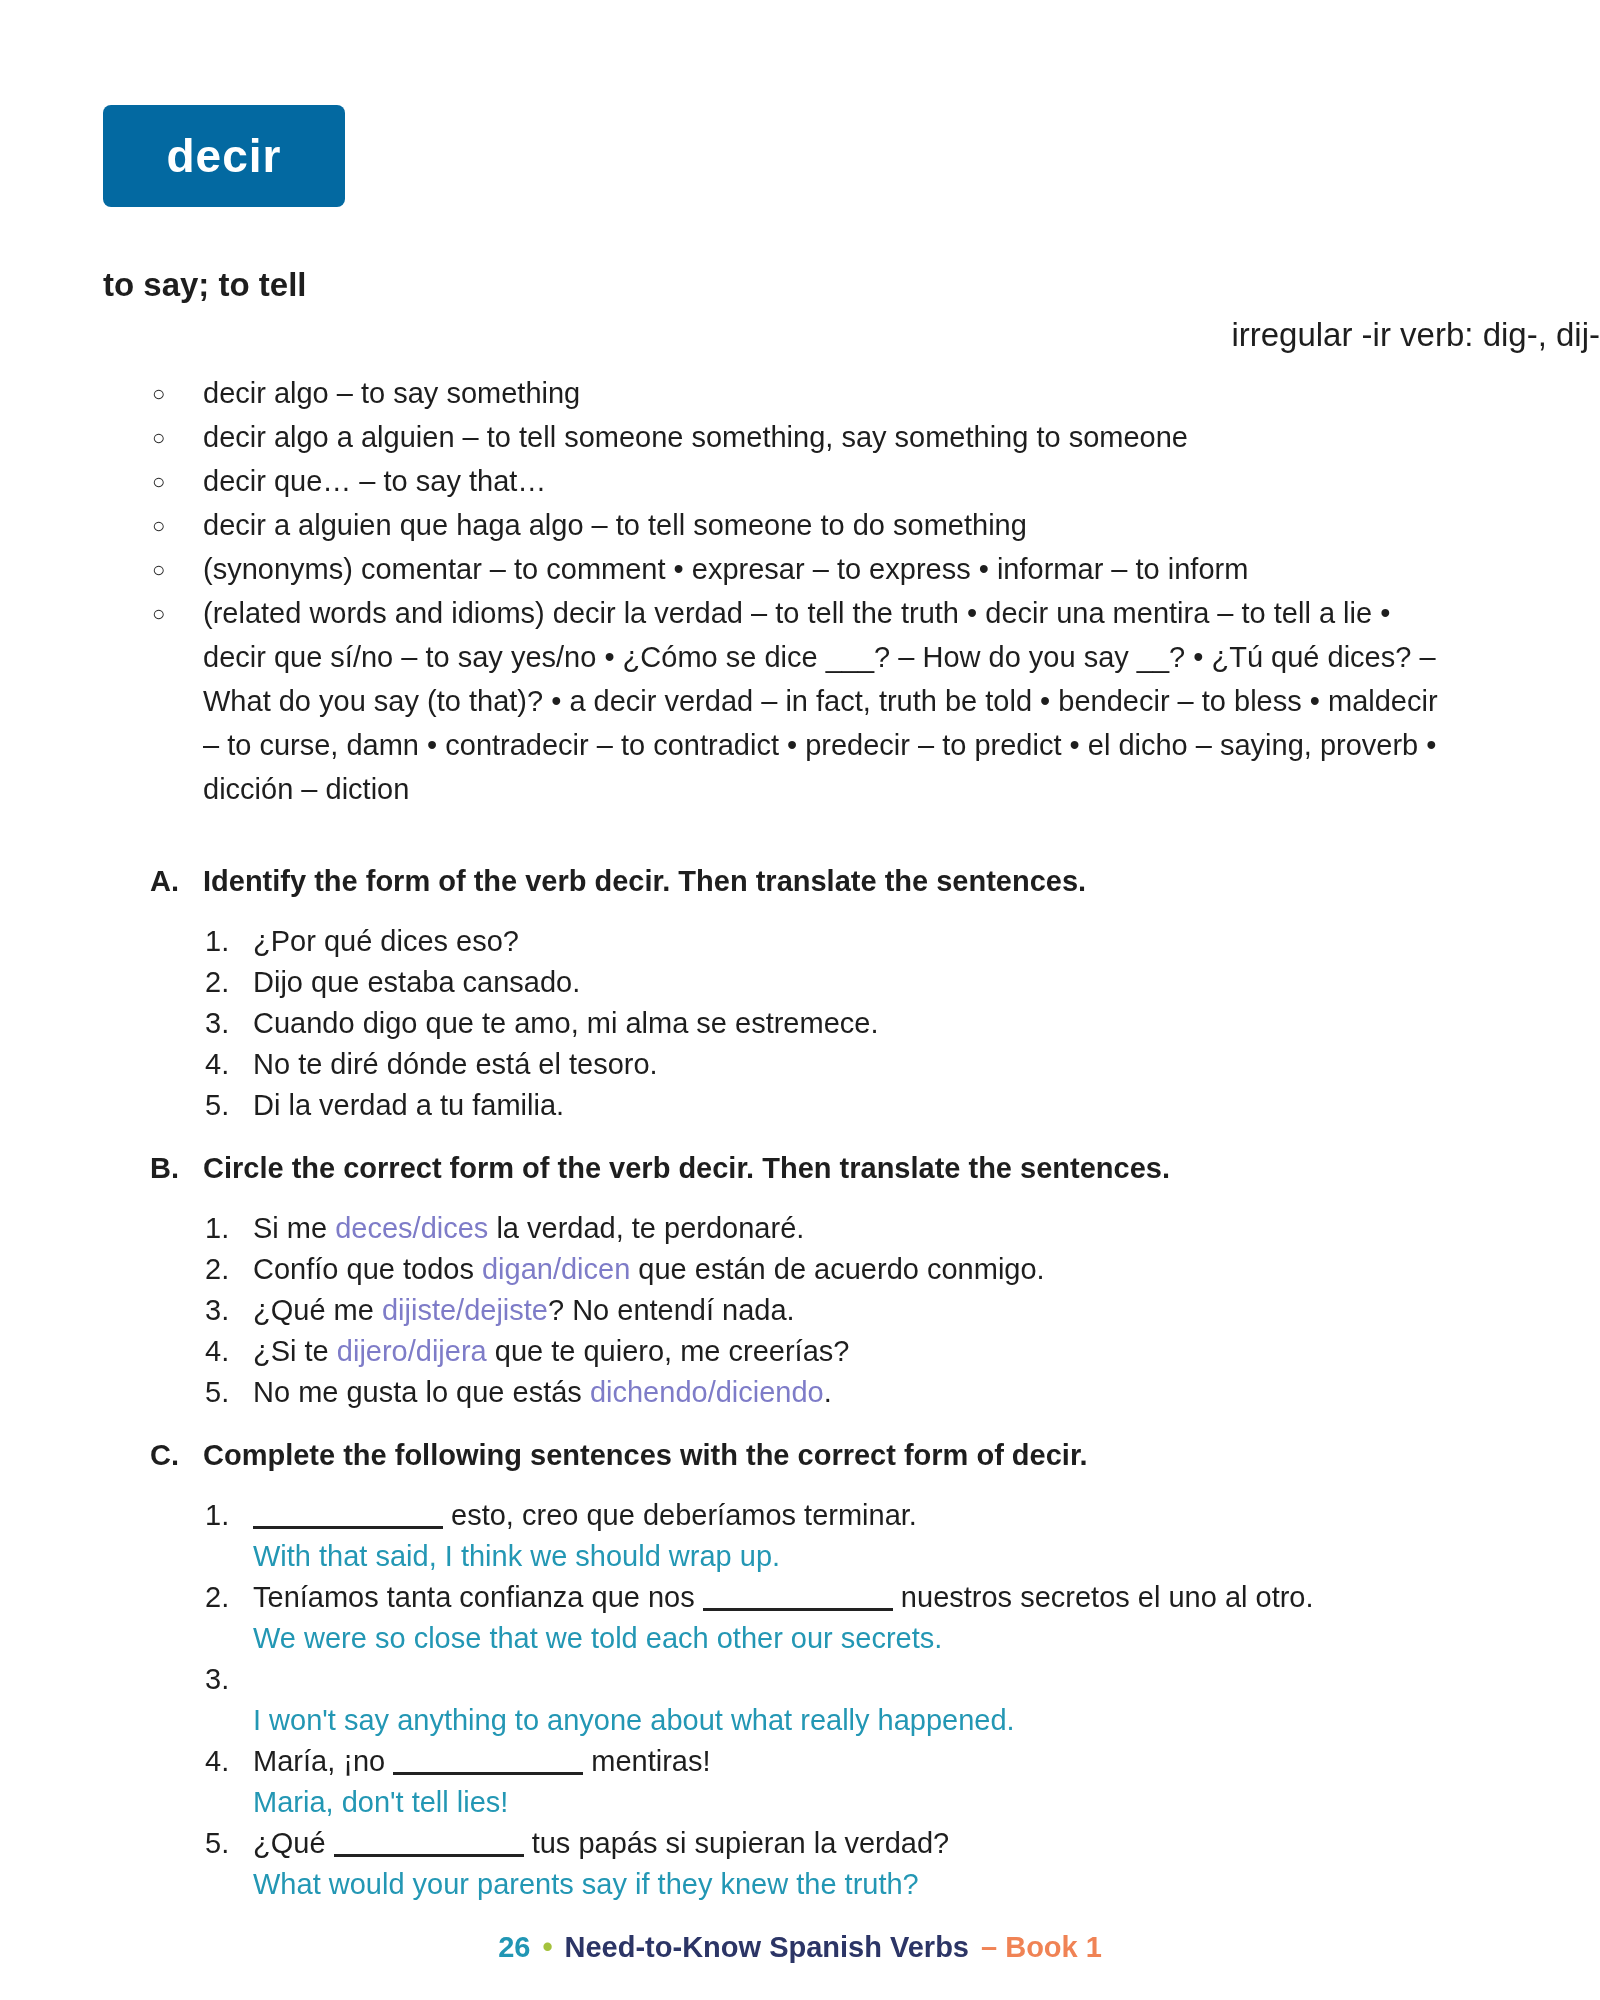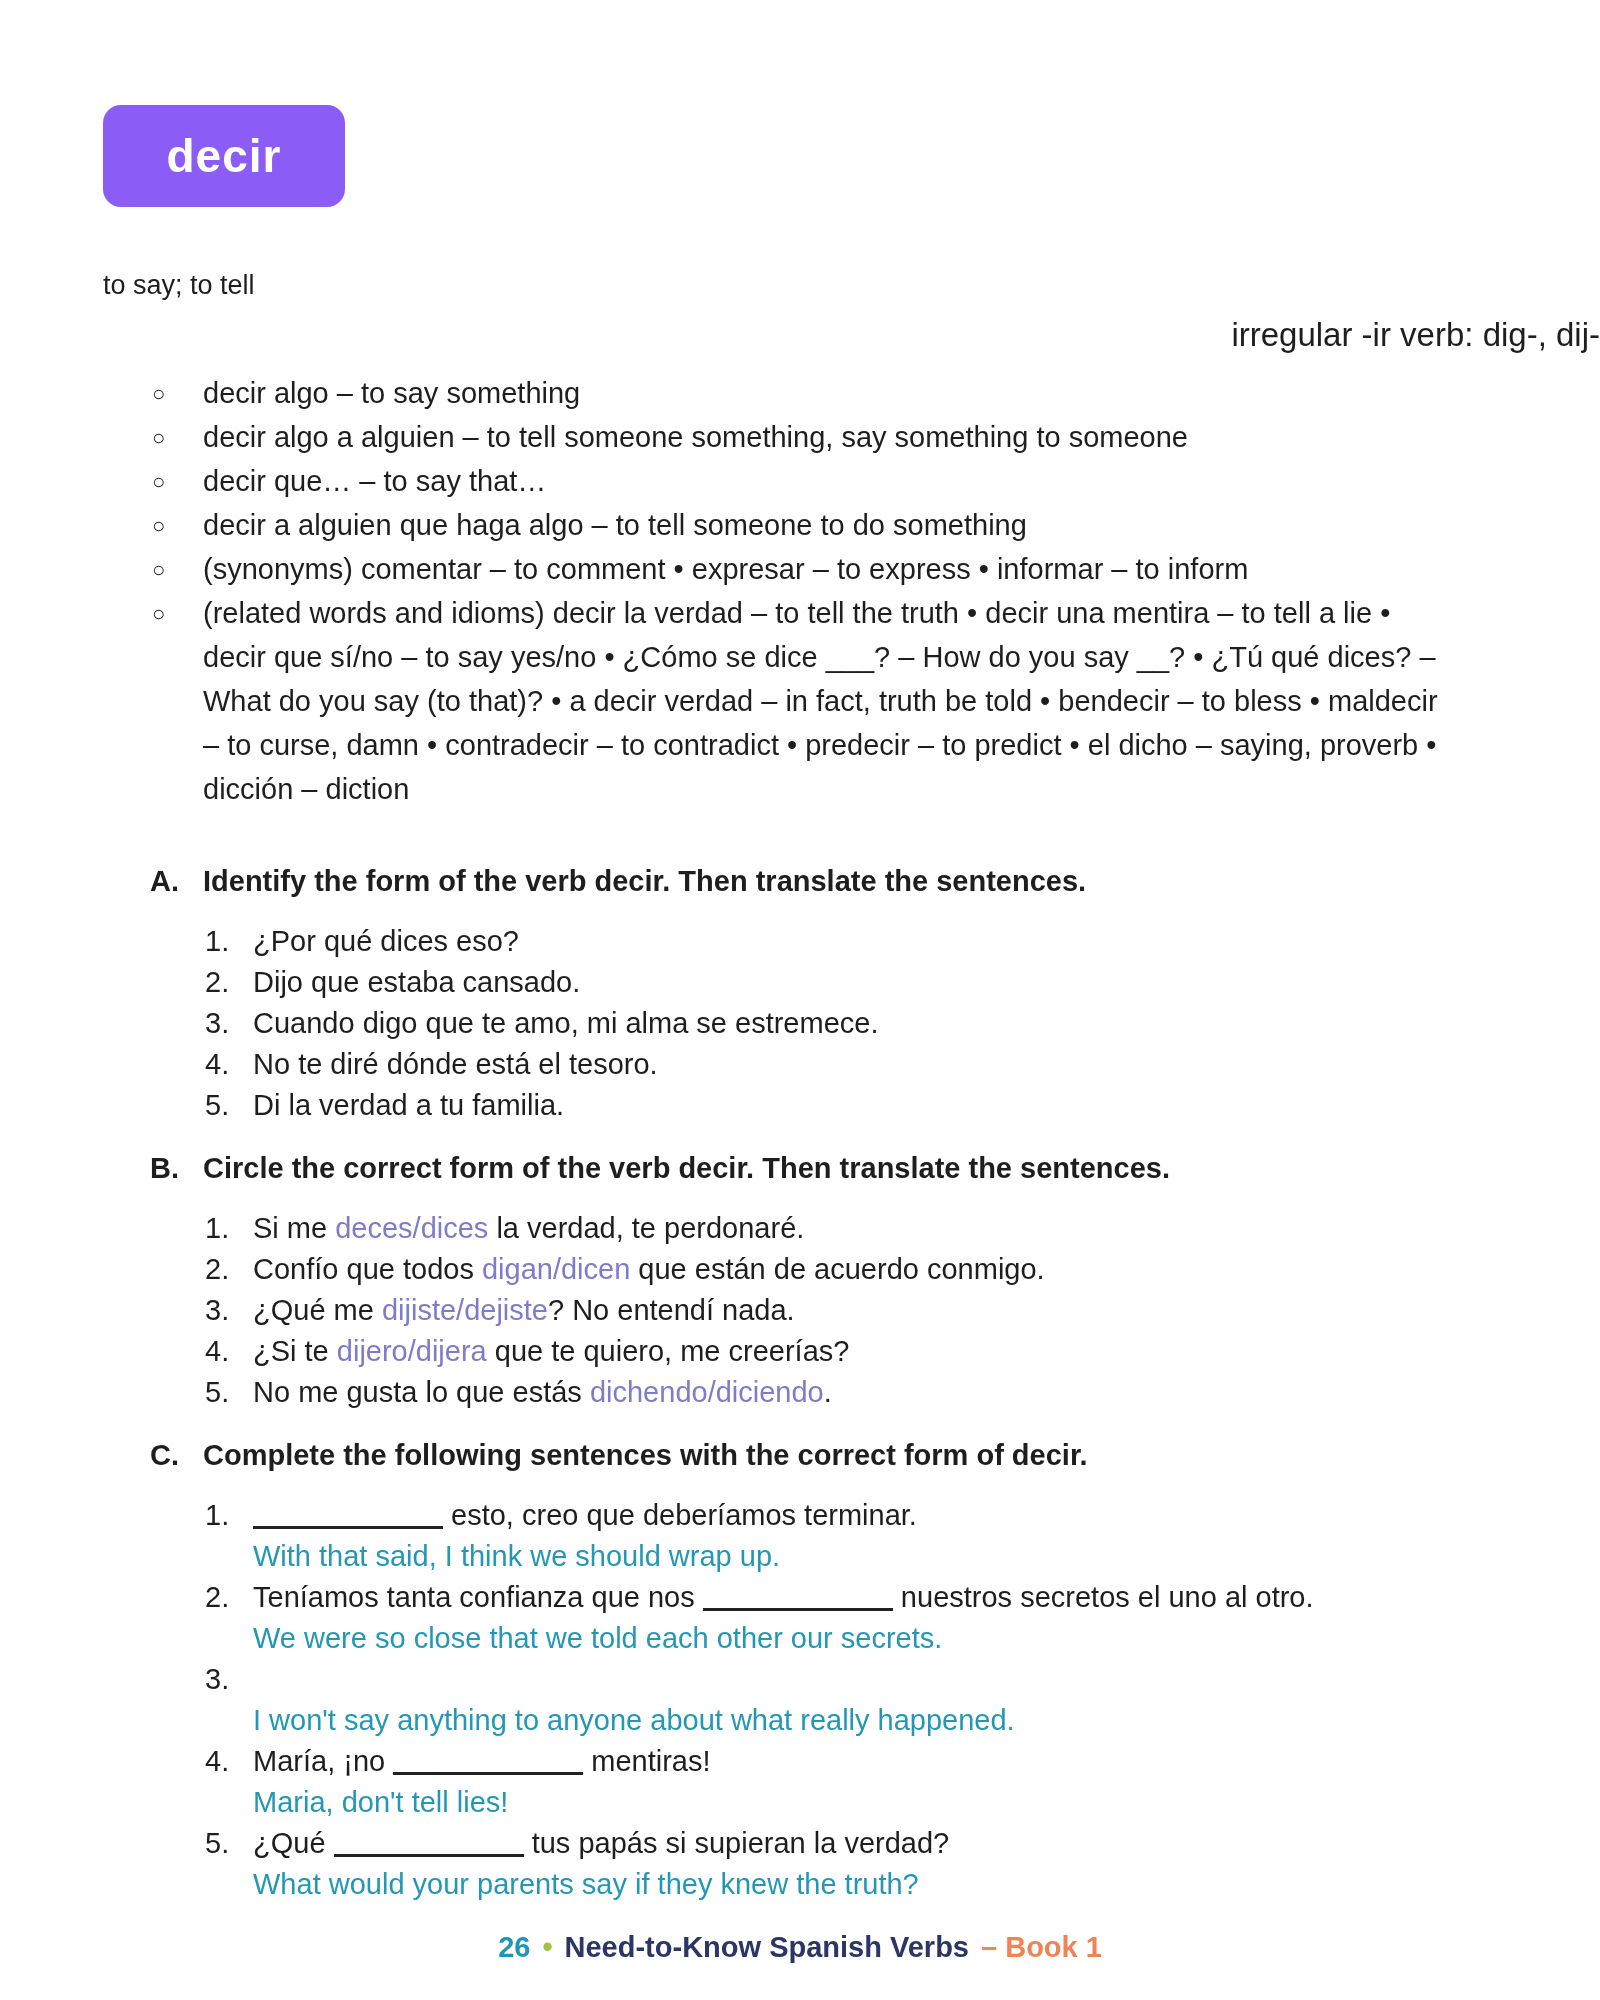--- a/index.html
+++ b/index.html
@@ -8,29 +8,29 @@
     background: #ffffff;
     font-family: "Liberation Sans", sans-serif;
     color: #1e1e1e;
     overflow: hidden;
   }
   .page { position: relative; width: 1600px; height: 2000px; }
 
   .badge {
     margin: 105px 0 0 103px;
     width: 242px; height: 102px;
-    background: #8b5cf6;
-    border-radius: 18px;
+    background: #0369a1;
+    border-radius: 8px;
     display: flex; align-items: center; justify-content: center;
   }
   .badge span { color: #ffffff; font-size: 46px; font-weight: 700; letter-spacing: 1px; }
 
   h1.meaning {
     margin: 58px 0 0 103px;
-    font-size: 27px; font-weight: 400; line-height: 40px;
+    font-size: 33px; font-weight: 700; line-height: 40px;
   }
   h2.verbtype {
     margin: 10px 0 0 103px;
     font-size: 33px; font-weight: 400; line-height: 40px; text-align: right;
   }
 
   ul.bullets { list-style: none; margin: 16px 0 0 0; padding: 0; }
   ul.bullets li {
     position: relative;
     width: 1460px; box-sizing: border-box;

